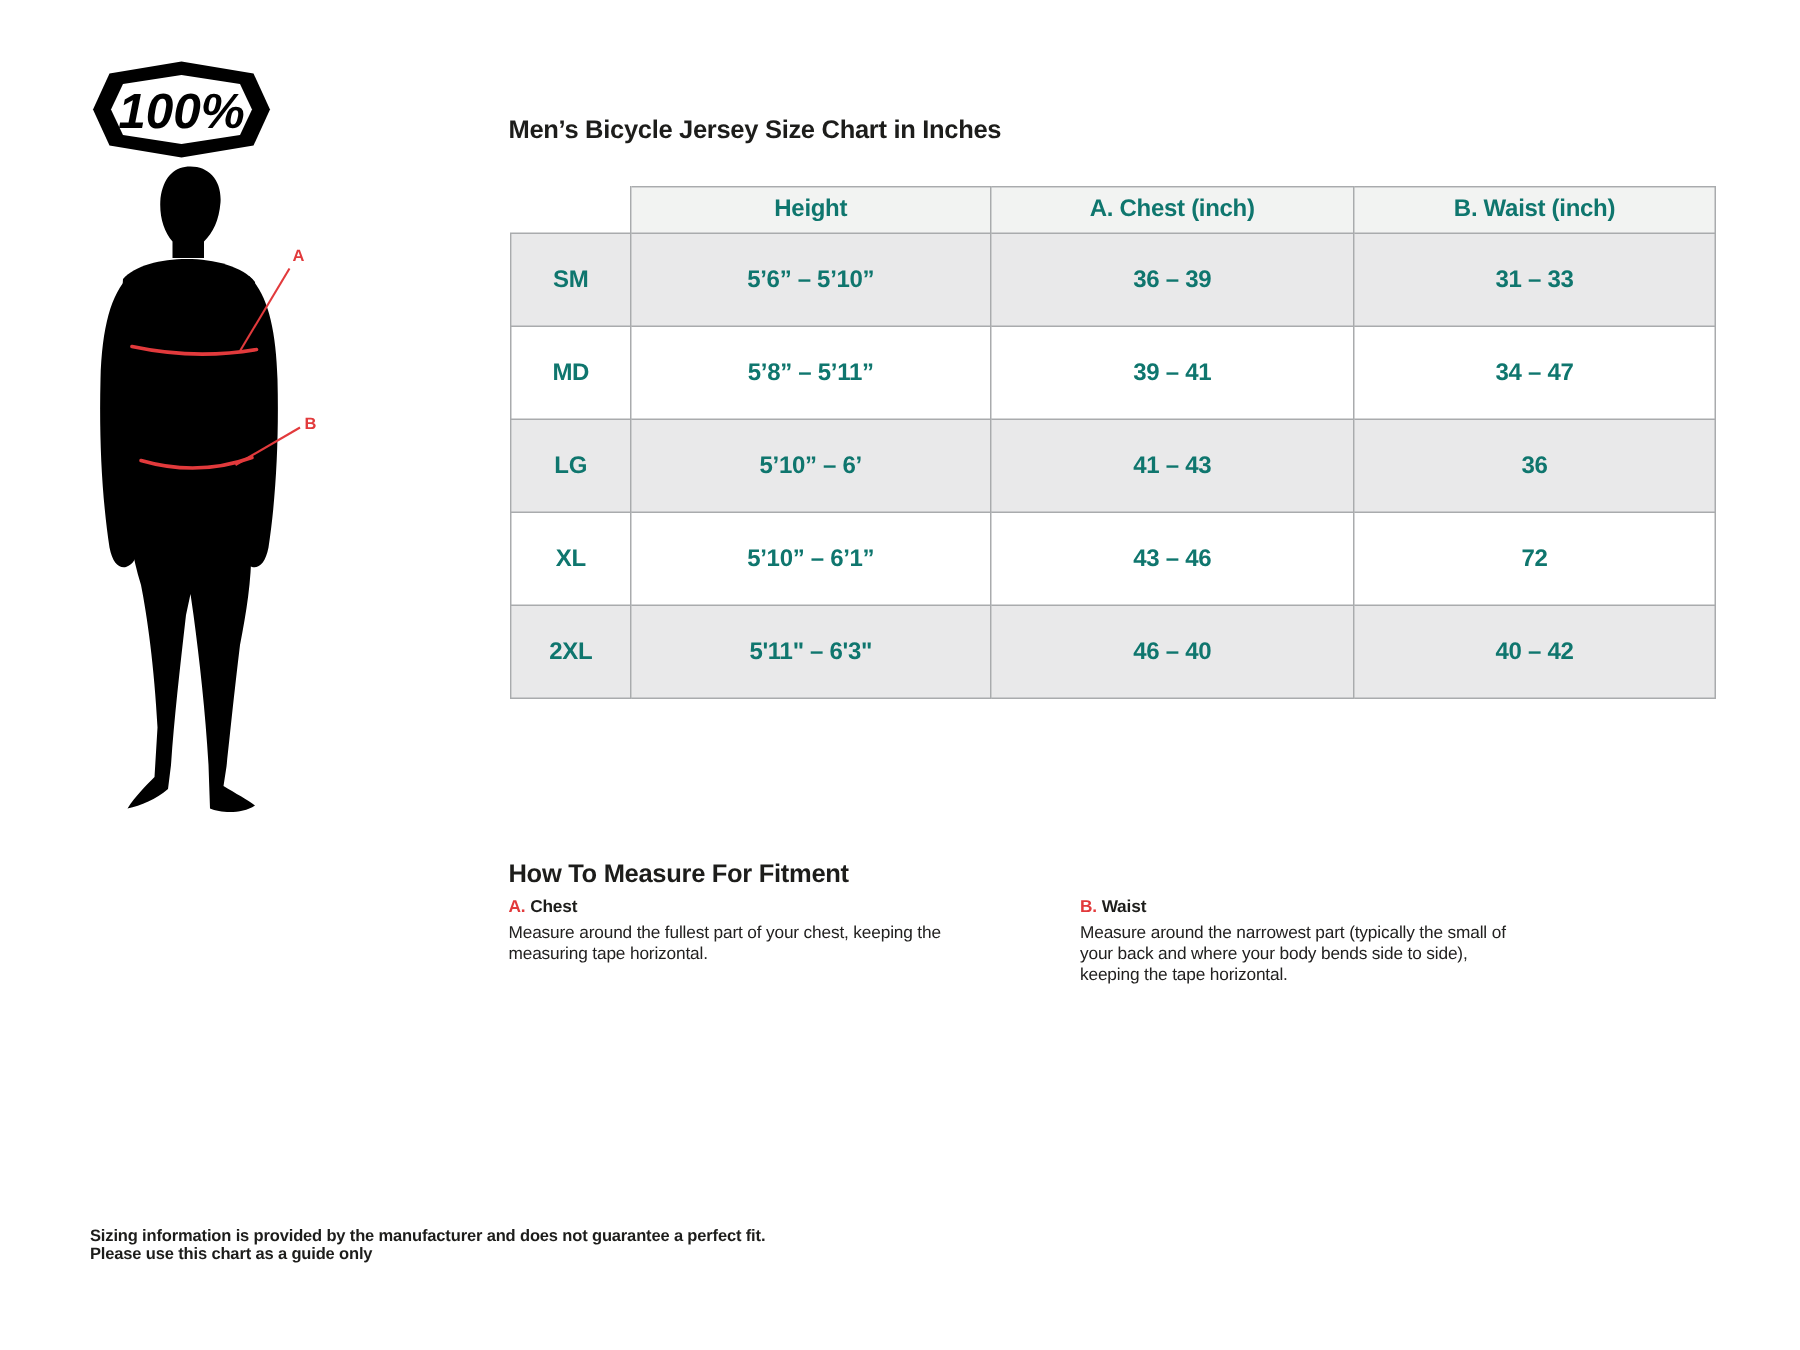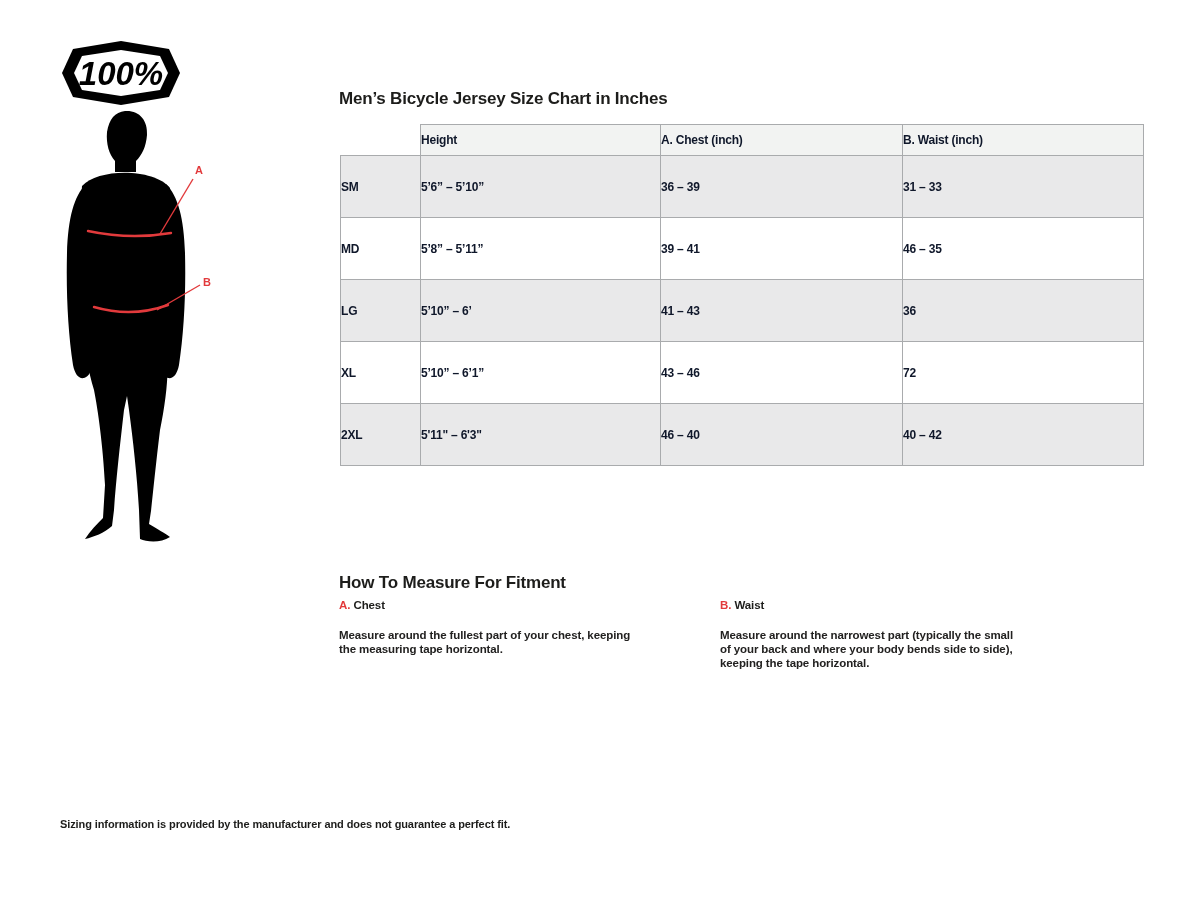--- a/index.html
+++ b/index.html
@@ -7,48 +7,48 @@
   .page {
     position:relative; width:1200px; height:900px; background:#ffffff;
     font-family:"Liberation Sans", sans-serif; color:#1d1d1b; overflow:hidden;
   }
   
   .logo { position:absolute; left:60px; top:37px; width:122px; height:72px; }
   
   .figure { position:absolute; left:58px; top:108px; width:160px; height:440px; }
   
   .title {
-    position:absolute; left:339px; top:89px; font-size:17px; font-weight:700;
+    position:absolute; left:339px; top:77px; font-size:17px; font-weight:700;
     letter-spacing:-0.2px;
   }
   
   .size-table {
     position:absolute; left:340px; top:124px; width:803px;
     border-collapse:collapse; table-layout:fixed;
   }
   .size-table th, .size-table td {
-    border:1px solid #a9abad; text-align:left; vertical-align:middle;
-    font-size:12px; font-weight:700; letter-spacing:-0.2px; color:#0f172a;
+    border:1px solid #a9abad; text-align:center; vertical-align:middle;
+    font-size:16px; font-weight:700; letter-spacing:-0.2px; color:#0f766e;
   }
   .size-table thead th { height:31px; background:#f2f3f2; }
   .size-table thead th.corner { background:#ffffff; border-top:none; border-left:none; }
   .size-table tbody td { height:62px; background:#ffffff;margin-left:36px; }
   .size-table tbody tr.alt td { background:#e9e9ea; }
   
   .measure-heading {
     position:absolute; left:339px; top:573px; font-size:17px; font-weight:700;
     letter-spacing:-0.2px;
   }
   .measure-col { position:absolute; top:599px; }
   .measure-col.a { left:339px; width:292px; }
   .measure-col.b { left:720px; width:298px; }
   .measure-label { font-size:11.5px; font-weight:700; letter-spacing:-0.1px; }
   .measure-label .key { color:#e23a3c; }
   .measure-text {
-    font-size:11.5px; font-weight:700; line-height:14px; margin-top:17px;
+    font-size:11.5px; font-weight:400; line-height:14px; margin-top:4px;
     letter-spacing:-0.1px; color:#222120;
   }
   
   .footer {
     position:absolute; left:60px; top:818px; font-size:11px; font-weight:700;
     line-height:12px; letter-spacing:-0.1px;
   }
 </style>
 </head>
 <body>
@@ -107,21 +107,21 @@
       <tr class="alt">
         <td>SM</td>
         <td>5’6” – 5’10”</td>
         <td>36 – 39</td>
         <td>31 – 33</td>
       </tr>
       <tr>
         <td>MD</td>
         <td>5’8” – 5’11”</td>
         <td>39 – 41</td>
-        <td>46 – 35</td>
+        <td>34 – 47</td>
       </tr>
       <tr class="alt">
         <td>LG</td>
         <td>5’10” – 6’</td>
         <td>41 – 43</td>
         <td>36</td>
       </tr>
       <tr>
         <td>XL</td>
         <td>5’10” – 6’1”</td>
@@ -150,15 +150,16 @@
   <div class="measure-col b">
     <div class="measure-label">
       <span class="key">B.</span>
       <span>Waist</span>
     </div>
     <div class="measure-text">Measure around the narrowest part (typically the small of your back and where your body bends side to side), keeping the tape horizontal.</div>
   </div>
 
   <div class="footer">
     <div>Sizing information is provided by the manufacturer and does not guarantee a perfect fit.</div>
+    <div>Please use this chart as a guide only</div>
   </div>
 
 </div>
 
 </body></html>

